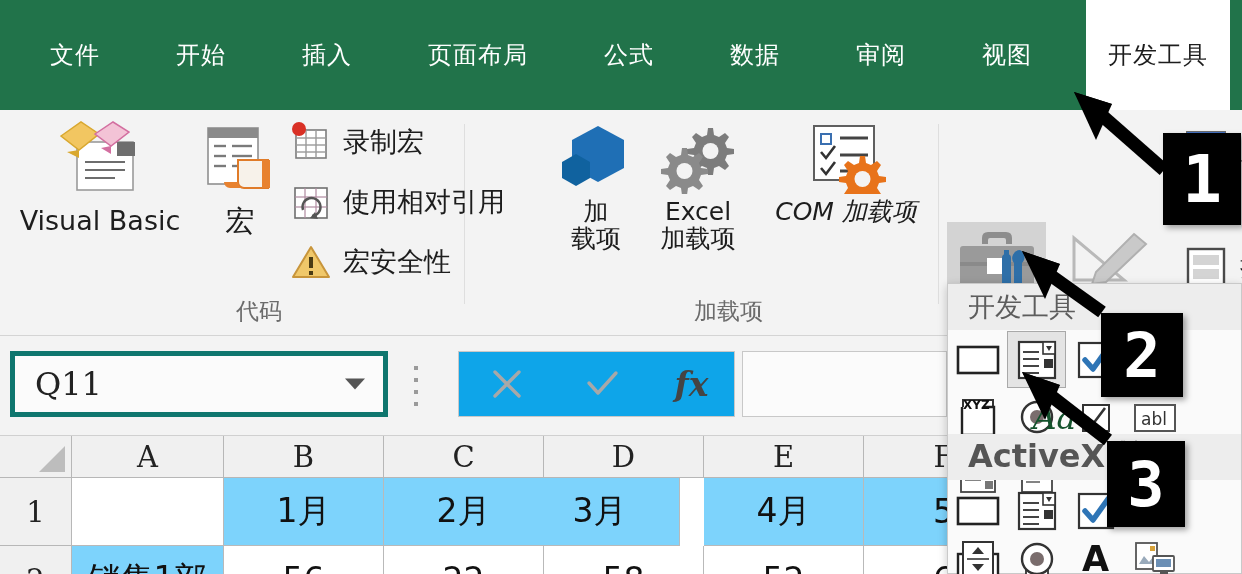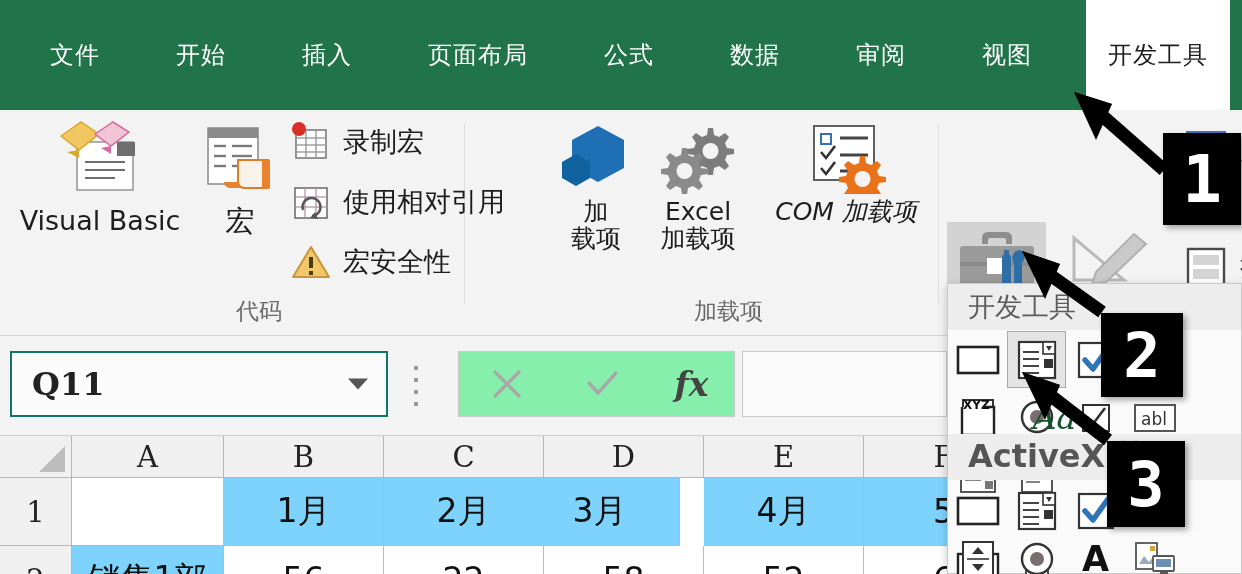--- a/index.html
+++ b/index.html
@@ -71,37 +71,37 @@
   .design-btn .lab{position:absolute;left:-8px;right:-8px;top:92px;font-size:29px;color:#8d8d8d;
     font-family:"DejaVu Sans","Liberation Sans",sans-serif;white-space:nowrap;}
 
   
   .fbar{
     position:absolute;left:0;top:336px;width:1242px;height:99px;background:#f3f3f3;
     border-bottom:1px solid #d0d0d0;
   }
   .namebox{
     position:absolute;left:10px;top:15px;width:378px;height:66px;
-    background:#fbfbfb;border:2px solid #0f766e;box-sizing:border-box;font-weight:bold;
+    background:#fbfbfb;border:5px solid #0f766e;box-sizing:border-box;
   }
   .namebox .val{
     position:absolute;left:20px;top:50%;transform:translateY(-50%);
     font-size:32px;color:#222;font-family:"DejaVu Serif","Liberation Serif",serif;
   }
   .namebox .caret{
     position:absolute;right:18px;top:50%;transform:translateY(-50%);
     width:0;height:0;border-left:10px solid transparent;border-right:10px solid transparent;
     border-top:11px solid #555;
   }
   .dots{position:absolute;left:414px;top:30px;width:8px;height:40px;display:flex;
     flex-direction:column;justify-content:space-between;}
   .dots i{display:block;width:4px;height:4px;background:#9a9a9a;}
   .fx-box{
     position:absolute;left:458px;top:15px;width:277px;height:66px;
-    background:#86efac;border:1px solid #c8c8c8;box-sizing:border-box;
+    background:#0ea5e9;border:1px solid #c8c8c8;box-sizing:border-box;
     display:flex;align-items:center;justify-content:space-around;
   }
   .inputline{
     position:absolute;left:742px;top:15px;width:205px;height:66px;
     background:#fbfbfb;border:1px solid #c8c8c8;box-sizing:border-box;
   }
 
   
   .sheet{position:absolute;left:0;top:436px;width:1242px;height:138px;background:#fff;overflow:hidden;}
   .corner{

